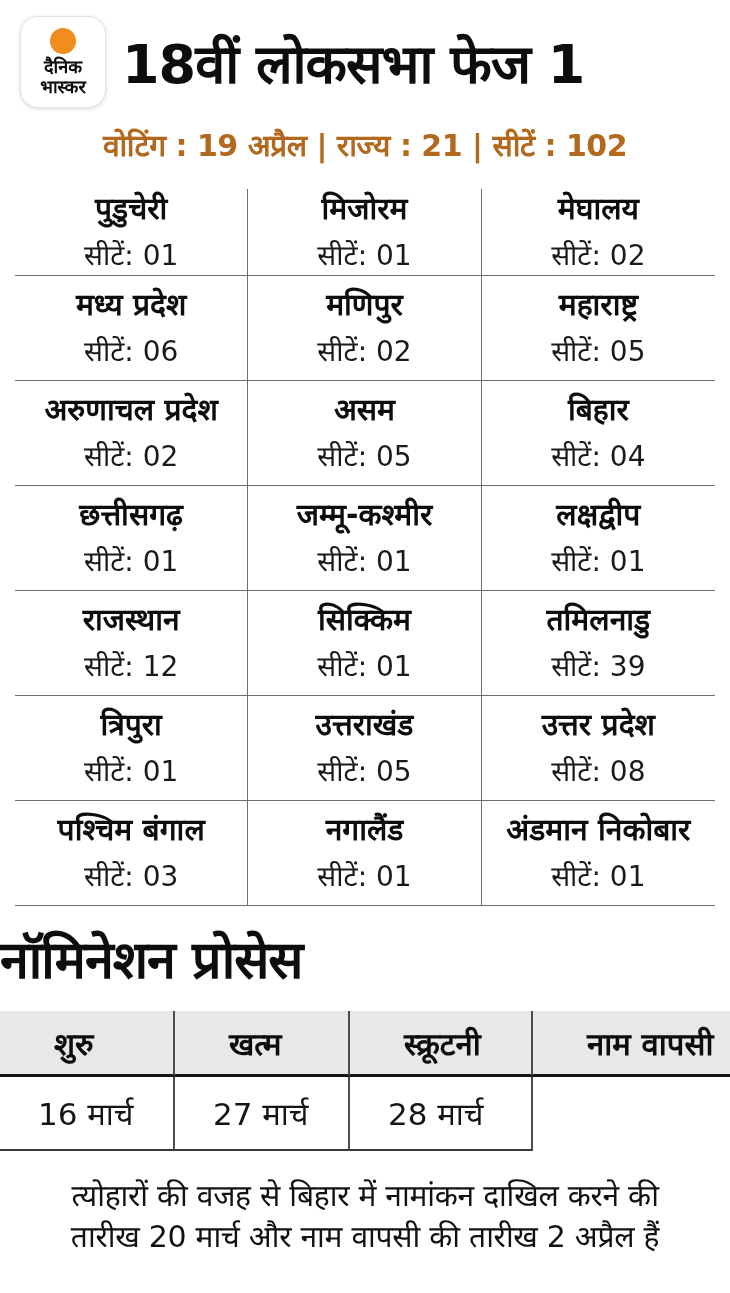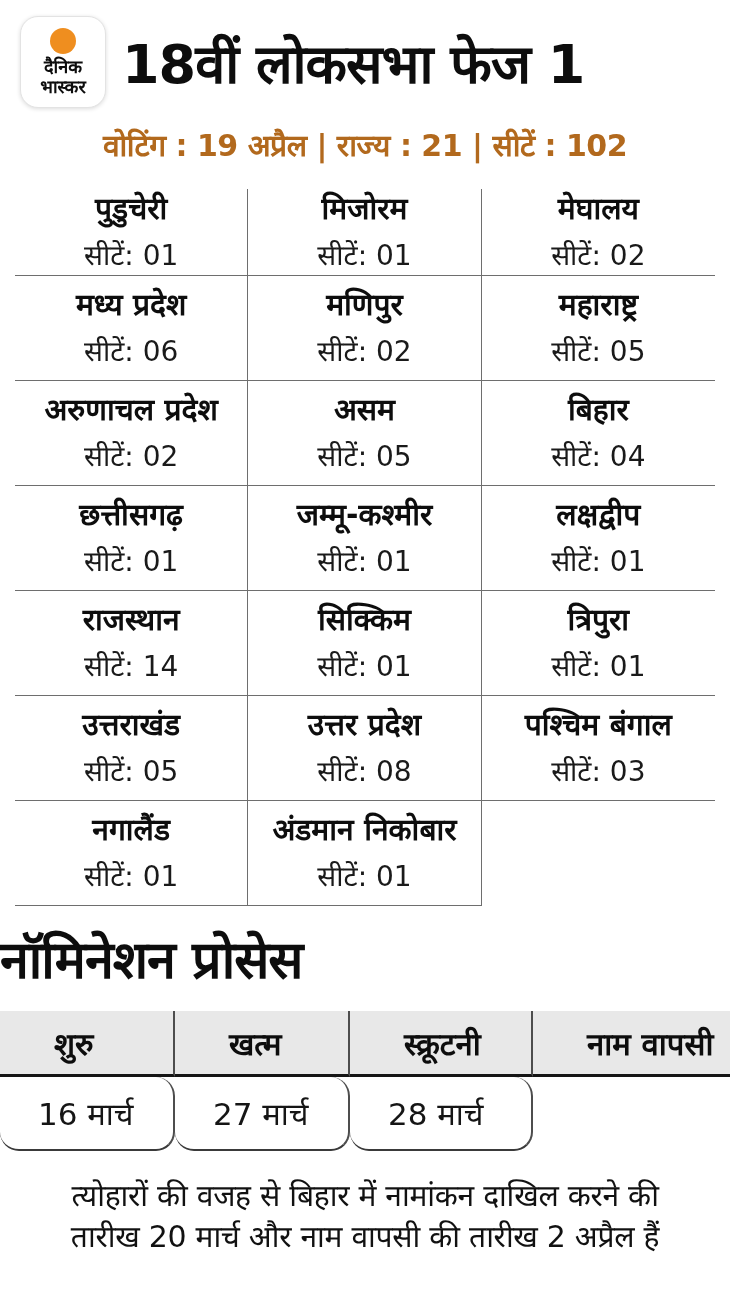--- a/index.html
+++ b/index.html
@@ -48,21 +48,21 @@
   }
   .ntable { margin-top:18px; width:730px; display:grid; grid-template-columns:175px 175px 183px 197px; }
   .ntable .hcell {
     box-sizing:border-box; height:66px; display:flex; align-items:center;
     padding-left:54px; font-size:31px; font-weight:bold; color:#0d0d0d;
     border-bottom:3px solid #151515;
   }
   .ntable .vcell {
     box-sizing:border-box; height:74px; display:flex; align-items:center;
     padding-left:38px; font-size:31px; color:#151515;
-    border-bottom:2px solid #3a3a3a; background:#fff;border-radius:19px;
+    border-bottom:2px solid #3a3a3a; background:#fff;
   }
   .ntable .hcell:not(:nth-child(4)), .ntable .vcell:not(:nth-child(8)) { border-right:2px solid #4d4d4d; }
   
   .footer {
     margin-top:24px; text-align:center; font-size:30px; color:#111;
     line-height:1.37; letter-spacing:-0.3px;
   }
 </style>
 </head>
 <body>
@@ -124,25 +124,29 @@
   <div class="cell">
       <div class="state-name">जम्मू-कश्मीर</div>
       <div class="state-seats">सीटें: 01</div>
     </div>
   <div class="cell">
       <div class="state-name">लक्षद्वीप</div>
       <div class="state-seats">सीटें: 01</div>
     </div>
   <div class="cell">
       <div class="state-name">राजस्थान</div>
-      <div class="state-seats">सीटें: 14</div>
+      <div class="state-seats">सीटें: 12</div>
     </div>
   <div class="cell">
       <div class="state-name">सिक्किम</div>
       <div class="state-seats">सीटें: 01</div>
+    </div>
+  <div class="cell">
+      <div class="state-name">तमिलनाडु</div>
+      <div class="state-seats">सीटें: 39</div>
     </div>
   <div class="cell">
       <div class="state-name">त्रिपुरा</div>
       <div class="state-seats">सीटें: 01</div>
     </div>
   <div class="cell">
       <div class="state-name">उत्तराखंड</div>
       <div class="state-seats">सीटें: 05</div>
     </div>
   <div class="cell">

